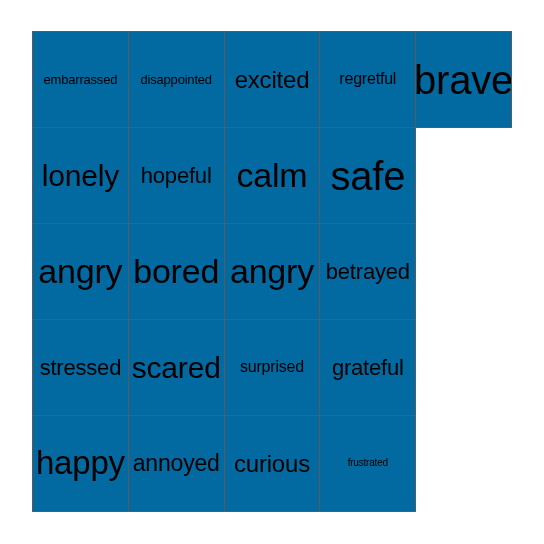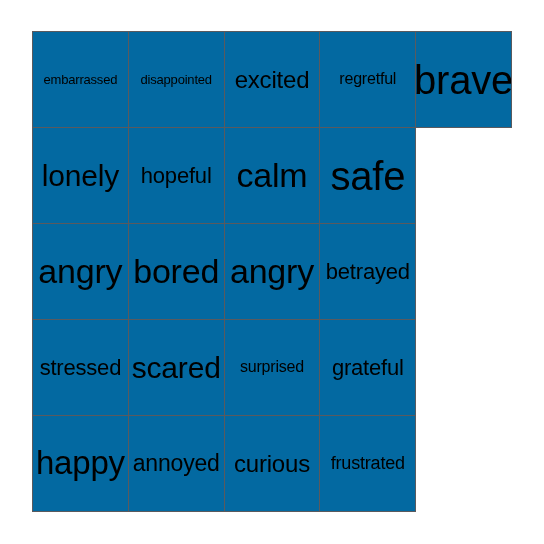--- a/index.html
+++ b/index.html
@@ -58,21 +58,21 @@
     letter-spacing: -0.2px;
   }
 
   
   .len-4  { font-size: 40px; }
   .len-5  { font-size: 34px; }
   .len-6  { font-size: 30px; }
   .len-7  { font-size: 24px; }
   .len-8  { font-size: 22px; }
   .len-9  { font-size: 16px; }
-  .len-10 { font-size: 18px; }
+  .len-10 { font-size: 10px; }
   .len-11 { font-size: 13px; }
   .len-12 { font-size: 13px; }
 </style>
 </head>
 <body>
 
 <div id="bingo-card">
   <div class="bingo-row">
     <div class="bingo-cell">
         <span class="bingo-cell-text len-11">embarrassed</span>

